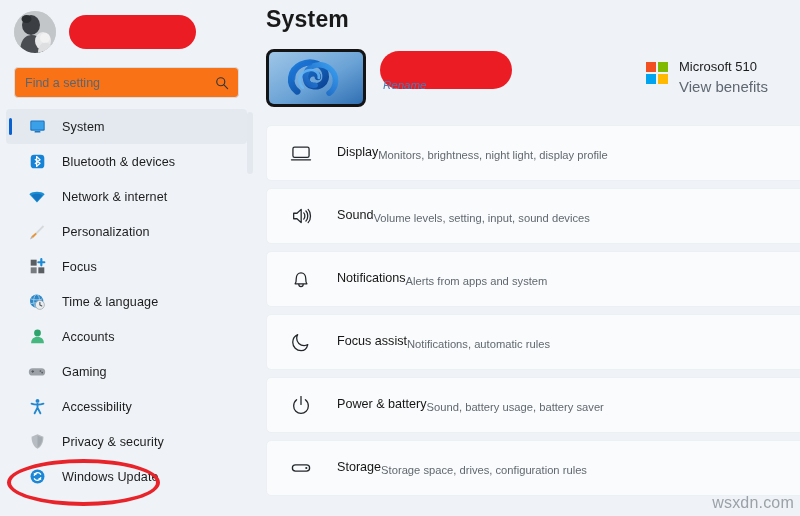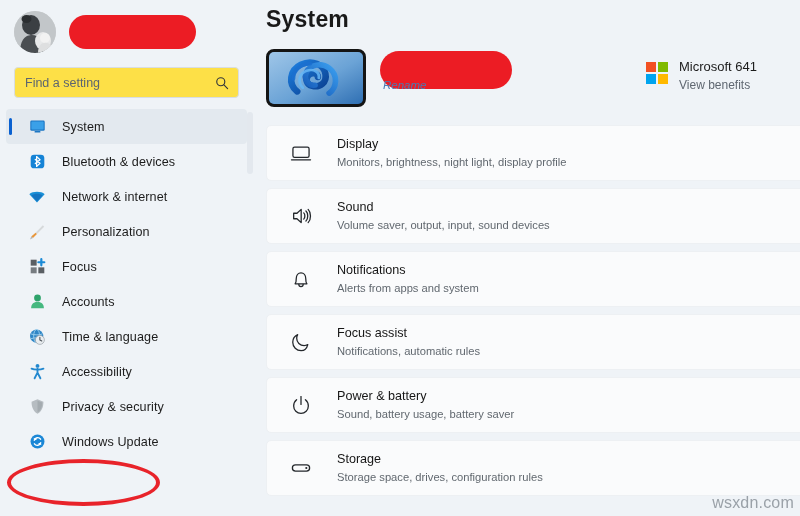--- a/index.html
+++ b/index.html
@@ -47,21 +47,21 @@
   .redact-name {
     margin-left: 13px;
     width: 127px;
     height: 34px;
   }
 
   .search-wrap { padding: 9px 14px 0 14px; }
   .search-box {
     position: relative;
     height: 31px;
-    background: #fde047;
+    background: #f97316;
     border: 1px solid #d8dde2;
     border-radius: 4px;
     display: flex;
     align-items: center;
   }
   .search-box input {
     border: 0; outline: 0; background: transparent;
     font-family: "Liberation Sans", sans-serif;
     font-size: 12.5px;
     color: #1b1b1b;
@@ -198,21 +198,21 @@
     margin-right: 11px;
     margin-top: 3px;
   }
   .ms-logo i { display: block; }
   .ms365-title {
     font-size: 13px;
     color: #1b1b1b;
     line-height: 16px;
   }
   .ms365-sub {
-    font-size: 12px;
+    font-size: 15px;
     color: #5f6771;
     margin-top: 3px;
     cursor: pointer;
   }
 
   
   .cards {
     margin-top: 18px;
     padding-left: 13px;
   }
@@ -229,21 +229,21 @@
     padding-left: 22px;
     cursor: default;
   }
   .card-ico {
     width: 24px; height: 24px;
     flex: 0 0 24px;
     display: flex; align-items: center; justify-content: center;
     color: #23272b;
     margin-right: 24px;
   }
-  .card-text { display: flex; flex-direction: column; justify-content: center; }
+  .card-text { display: flex; flex-direction: row; justify-content: center; }
   .card-title {
     font-size: 12.6px;
     color: #161616;
     line-height: 15px;
   }
   .card-sub {
     font-size: 11.2px;
     color: #61686f;
     margin-top: 3px;
     line-height: 14px;
@@ -351,41 +351,53 @@
             <rect x="2" y="11" width="7" height="7" fill="#777c81"></rect>
             <rect x="11" y="11" width="7" height="7" fill="#5a5f64"></rect>
             <path d="M14.5 1.4 L14.5 8.6 M11 5 L18 5" stroke="#1b8ad6" stroke-width="2.6" stroke-linecap="round"></path>
           </svg>
         </span>
         <span class="nav-label">Focus</span>
       </div>
 
       <div class="nav-item">
         <span class="nav-ico">
-          <svg width="17" height="17" viewBox="0 0 20 20">
-            <circle cx="10" cy="5.8" r="4" fill="#2ea36b"></circle>
-            <path d="M2.5 18 C2.5 12.8 6 10.4 10 10.4 C14 10.4 17.5 12.8 17.5 18 Z" fill="#45b87f"></path>
-          </svg>
-        </span>
-        <span class="nav-label">Accounts</span>
-      </div>
-
-      <div class="nav-item">
-        <span class="nav-ico">
           <svg width="18" height="18" viewBox="0 0 20 20">
             <circle cx="9.6" cy="9" r="7.4" fill="#2f86c6"></circle>
             <path d="M3 6.5 C7 8 13 8 16.2 6.5 M3 12 C7 10.5 13 10.5 16.2 12" stroke="#9fd3ef" stroke-width="1" fill="none"></path>
             <ellipse cx="9.6" cy="9" rx="3.3" ry="7.4" fill="none" stroke="#9fd3ef" stroke-width="1"></ellipse>
             <circle cx="13.2" cy="13.2" r="5" fill="#e9edf0" stroke="#9aa2a8" stroke-width=".8"></circle>
             <path d="M13.2 10.2 L13.2 13.2 L15.3 14.4" stroke="#4a5157" stroke-width="1.2" fill="none" stroke-linecap="round"></path>
           </svg>
         </span>
         <span class="nav-label">Time &amp; language</span>
       </div>
 
+      <div class="nav-item">
+        <span class="nav-ico">
+          <svg width="17" height="17" viewBox="0 0 20 20">
+            <circle cx="10" cy="5.8" r="4" fill="#2ea36b"></circle>
+            <path d="M2.5 18 C2.5 12.8 6 10.4 10 10.4 C14 10.4 17.5 12.8 17.5 18 Z" fill="#45b87f"></path>
+          </svg>
+        </span>
+        <span class="nav-label">Accounts</span>
+      </div>
+
+      <div class="nav-item">
+        <span class="nav-ico">
+          <svg width="19" height="19" viewBox="0 0 22 20">
+            <rect x="1" y="6" width="20" height="9" rx="4.5" fill="#9ba1a6"></rect>
+            <rect x="4" y="9.4" width="3.6" height="1.2" rx=".6" fill="#555a5e"></rect>
+            <rect x="5.2" y="8.2" width="1.2" height="3.6" rx=".6" fill="#555a5e"></rect>
+            <circle cx="15.2" cy="9.4" r="1.05" fill="#555a5e"></circle>
+            <circle cx="17.3" cy="11.3" r="1.05" fill="#555a5e"></circle>
+          </svg>
+        </span>
+        <span class="nav-label">Gaming</span>
+      </div>
 
       <div class="nav-item">
         <span class="nav-ico">
           <svg width="17" height="17" viewBox="0 0 20 20">
             <circle cx="10" cy="3.4" r="2.3" fill="#2388cf"></circle>
             <path d="M3 6.6 C6.4 8.2 13.6 8.2 17 6.6" stroke="#2388cf" stroke-width="2.2" fill="none" stroke-linecap="round"></path>
             <path d="M10 6.6 L10 11.4 L6.6 18 M10 11.4 L13.4 18" stroke="#2388cf" stroke-width="2.2" fill="none" stroke-linecap="round" stroke-linejoin="round"></path>
           </svg>
         </span>
         <span class="nav-label">Accessibility</span>
@@ -455,21 +467,21 @@
     </div>
 
     <div class="ms365">
       <div class="ms-logo">
         <i style="background:#f25022"></i>
           <i style="background:#7fba00"></i>
         <i style="background:#00a4ef"></i>
           <i style="background:#ffb900"></i>
       </div>
       <div>
-        <div class="ms365-title">Microsoft 641</div>
+        <div class="ms365-title">Microsoft 510</div>
         <div class="ms365-sub">View benefits</div>
       </div>
     </div>
 
     <div class="cards">
 
       <div class="card">
         <span class="card-ico">
           <svg width="22" height="22" viewBox="0 0 24 24" fill="none" stroke="currentColor" stroke-width="1.4">
             <rect x="3.2" y="5.5" width="17.6" height="11.3" rx="1.8"></rect>
@@ -486,21 +498,21 @@
         <span class="card-ico">
           <svg width="22" height="22" viewBox="0 0 24 24" fill="none" stroke="currentColor" stroke-width="1.4">
             <path d="M4 9 L7.6 9 L12.2 4.8 L12.2 19.2 L7.6 15 L4 15 Z" stroke-linejoin="round"></path>
             <path d="M15 8.6 C16.6 10.1 16.6 13.9 15 15.4" stroke-linecap="round"></path>
             <path d="M17.4 6.6 C20 9 20 15 17.4 17.4" stroke-linecap="round"></path>
             <path d="M19.8 4.8 C23.2 8.2 23.2 15.8 19.8 19.2" stroke-linecap="round"></path>
           </svg>
         </span>
         <span class="card-text">
           <span class="card-title">Sound</span>
-          <span class="card-sub">Volume saver, output, input, sound devices</span>
+          <span class="card-sub">Volume levels, setting, input, sound devices</span>
         </span>
       </div>
 
       <div class="card">
         <span class="card-ico">
           <svg width="22" height="22" viewBox="0 0 24 24" fill="none" stroke="currentColor" stroke-width="1.4">
             <path d="M5.6 17.2 C5.6 17.2 6.8 16 6.8 11.6 C6.8 7.8 9.1 5.2 12 5.2 C14.9 5.2 17.2 7.8 17.2 11.6 C17.2 16 18.4 17.2 18.4 17.2 Z" stroke-linejoin="round"></path>
             <path d="M9.6 17.8 C9.6 19.2 10.7 20.2 12 20.2 C13.3 20.2 14.4 19.2 14.4 17.8" stroke-linecap="round"></path>
           </svg>
         </span>

